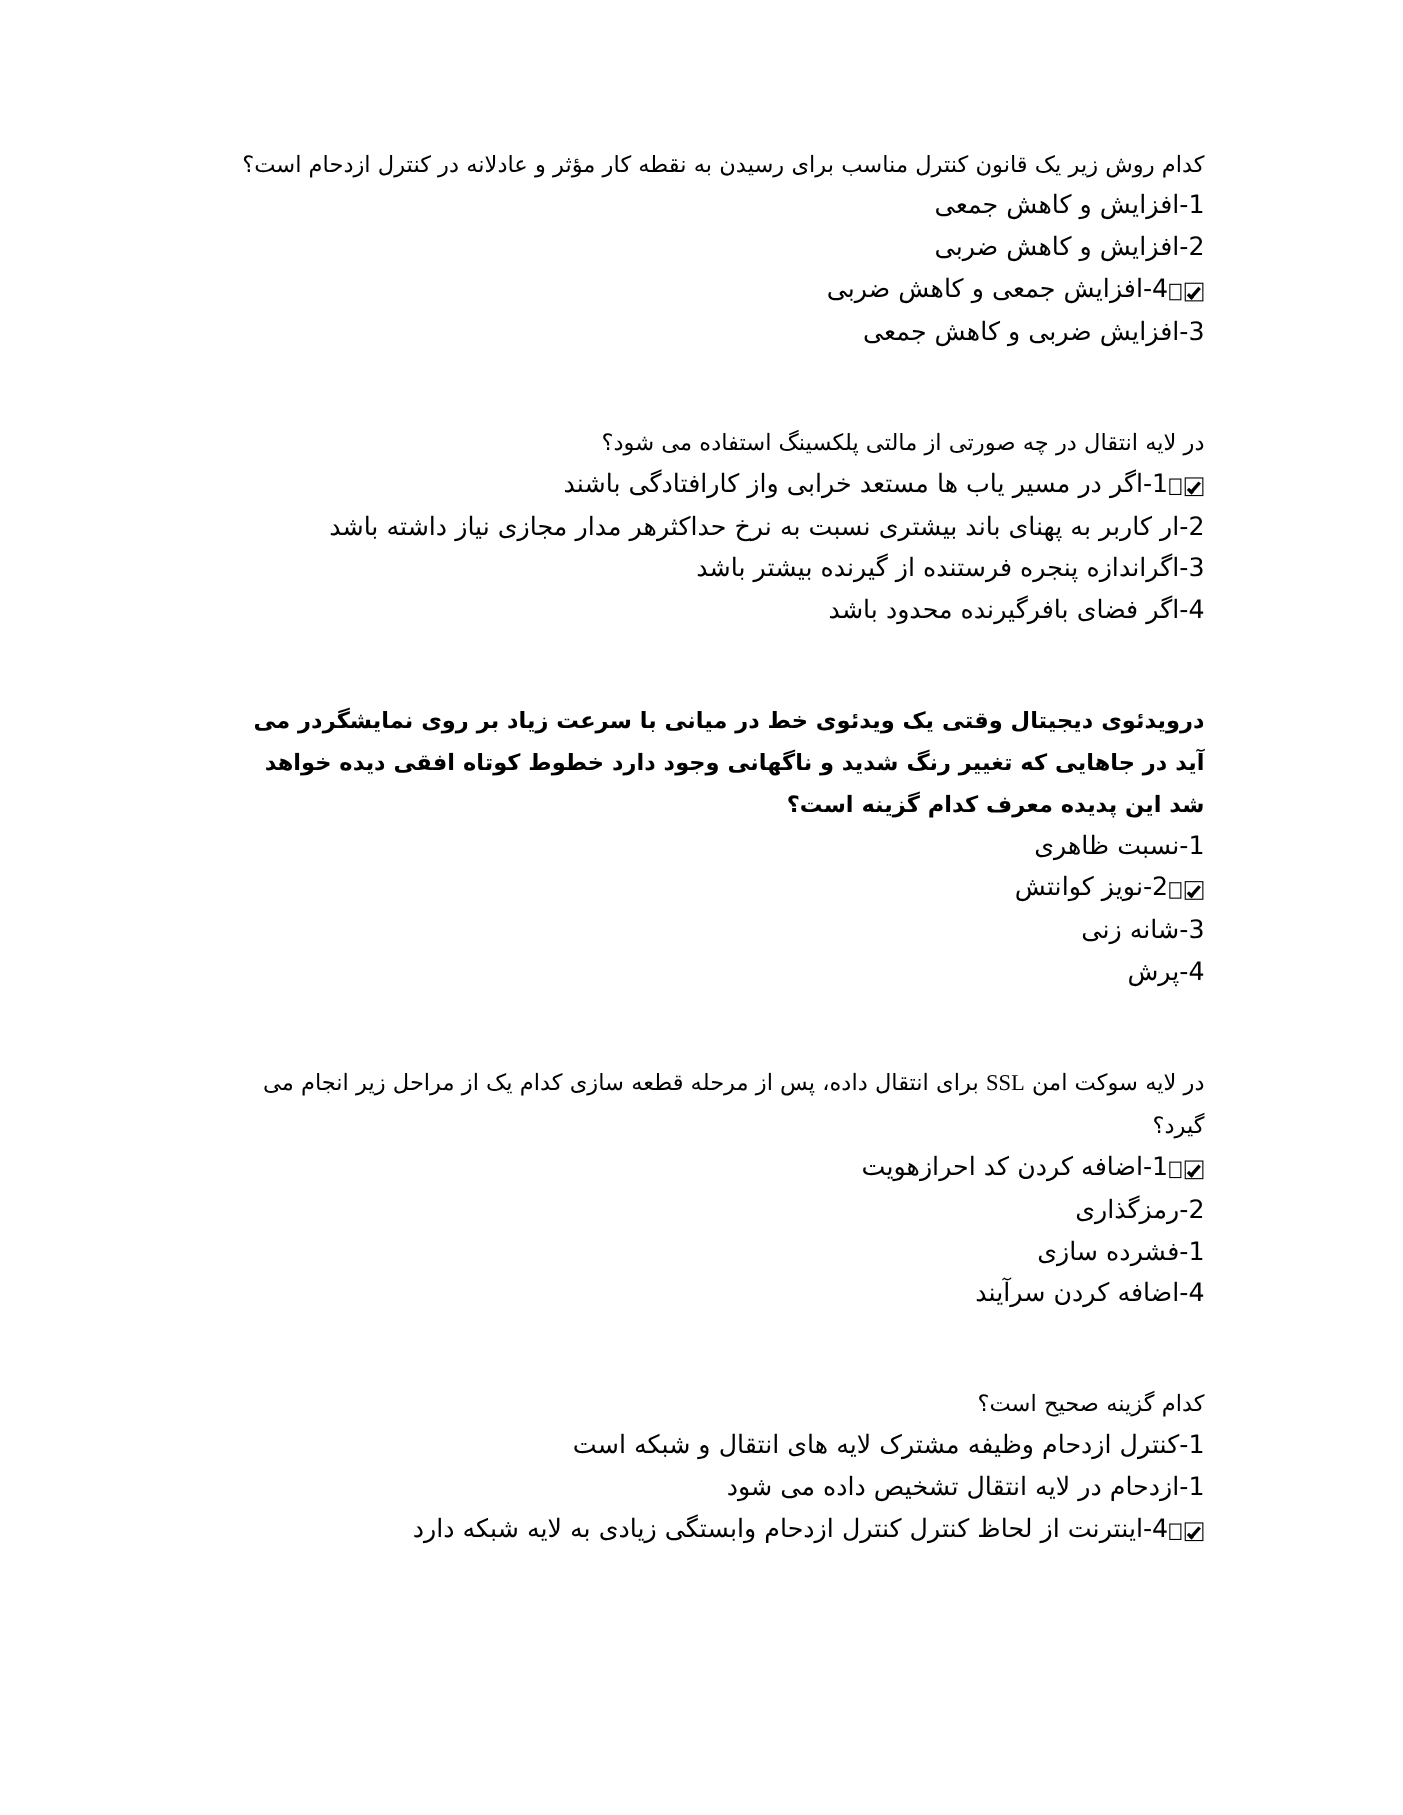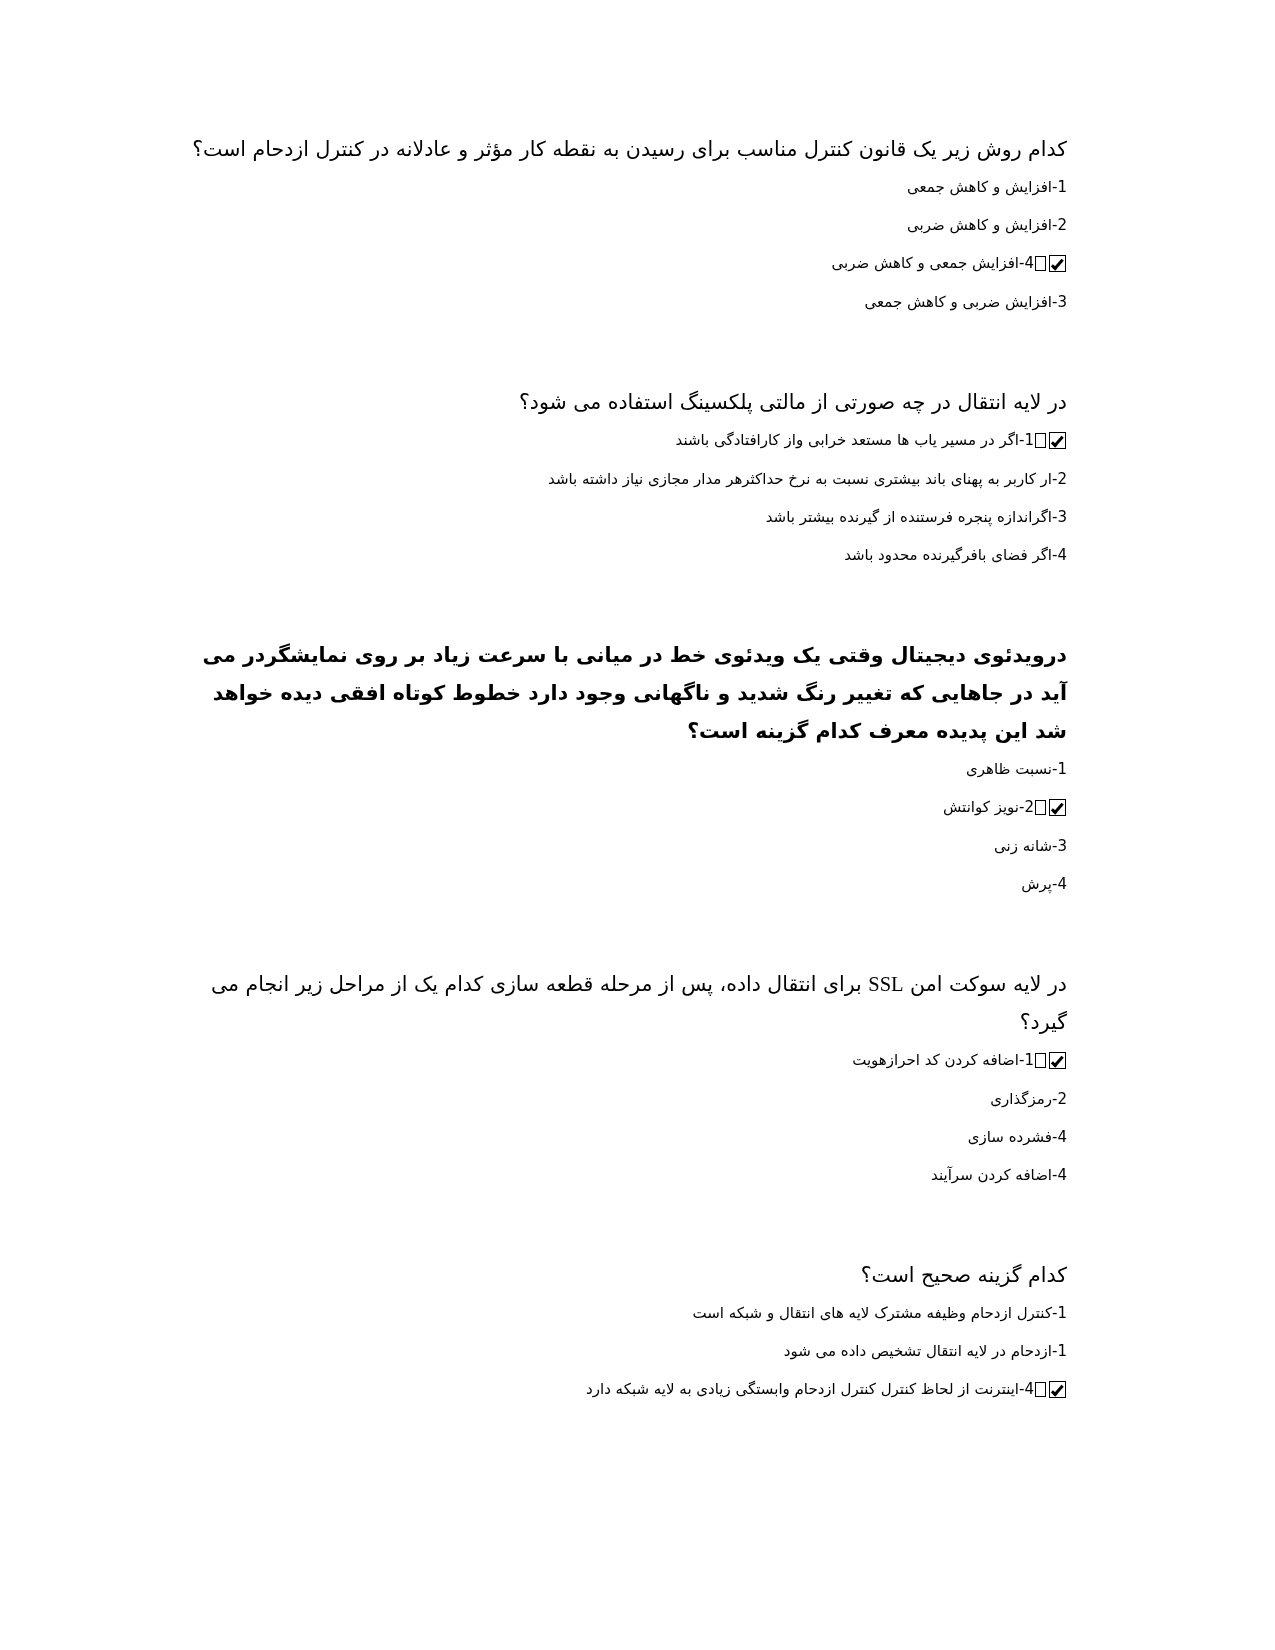--- a/index.html
+++ b/index.html
@@ -15,21 +15,21 @@
     position: relative;
     overflow: hidden;
   }
   .page {
     position: absolute;
     inset: 0;
     padding: 0;
   }
   .content {
     position: absolute;
-    left: 182px;
+    left: 210px;
     top: 130px;
     width: 885px;
     direction: rtl;
     text-align: right;
   }
   .question-block {
     margin: 0 0 62px 0;
     direction: rtl;
     text-align: right;
   }
@@ -37,21 +37,21 @@
 
   .q-stem {
     font-size: 20.5px;
     line-height: 38px;
     direction: rtl;
     text-align: right;
     white-space: normal;
     unicode-bidi: plaintext;
   }
   .q-option {
-    font-size: 15px;
+    font-size: 23px;
     line-height: 38px;
     direction: rtl;
     text-align: right;
     unicode-bidi: plaintext;
     white-space: nowrap;
   }
   .opt-text { unicode-bidi: plaintext; }
 
   
   .answer-mark {
@@ -136,21 +136,21 @@
       <div class="q-option"><span class="opt-text">1-نسبت ظاهری</span></div>
       <div class="q-option"><span class="opt-text">2-نویز کوانتش</span><span class="answer-mark"><span class="tofu"></span><span class="checked-box"></span></span></div>
       <div class="q-option"><span class="opt-text">3-شانه زنی</span></div>
       <div class="q-option"><span class="opt-text">4-پرش</span></div>
     </div>
 
     <div class="question-block">
       <div class="q-stem"><span>در لایه سوکت امن </span><span class="latin">SSL</span><span> برای انتقال داده، پس از مرحله قطعه سازی کدام یک از مراحل زیر انجام می گیرد؟</span></div>
       <div class="q-option"><span class="opt-text">1-اضافه کردن کد احرازهویت</span><span class="answer-mark"><span class="tofu"></span><span class="checked-box"></span></span></div>
       <div class="q-option"><span class="opt-text">2-رمزگذاری</span></div>
-      <div class="q-option"><span class="opt-text">4-فشرده سازی</span></div>
+      <div class="q-option"><span class="opt-text">1-فشرده سازی</span></div>
       <div class="q-option"><span class="opt-text">4-اضافه کردن سرآیند</span></div>
     </div>
 
     <div class="question-block">
       <div class="q-stem">کدام گزینه صحیح است؟</div>
       <div class="q-option"><span class="opt-text">1-کنترل ازدحام وظیفه مشترک لایه های انتقال و شبکه است</span></div>
       <div class="q-option"><span class="opt-text">1-ازدحام در لایه انتقال تشخیص داده می شود</span></div>
       <div class="q-option"><span class="opt-text">4-اینترنت از لحاظ کنترل کنترل ازدحام وابستگی زیادی به لایه شبکه دارد</span><span class="answer-mark"><span class="tofu"></span><span class="checked-box"></span></span></div>
     </div>
 

